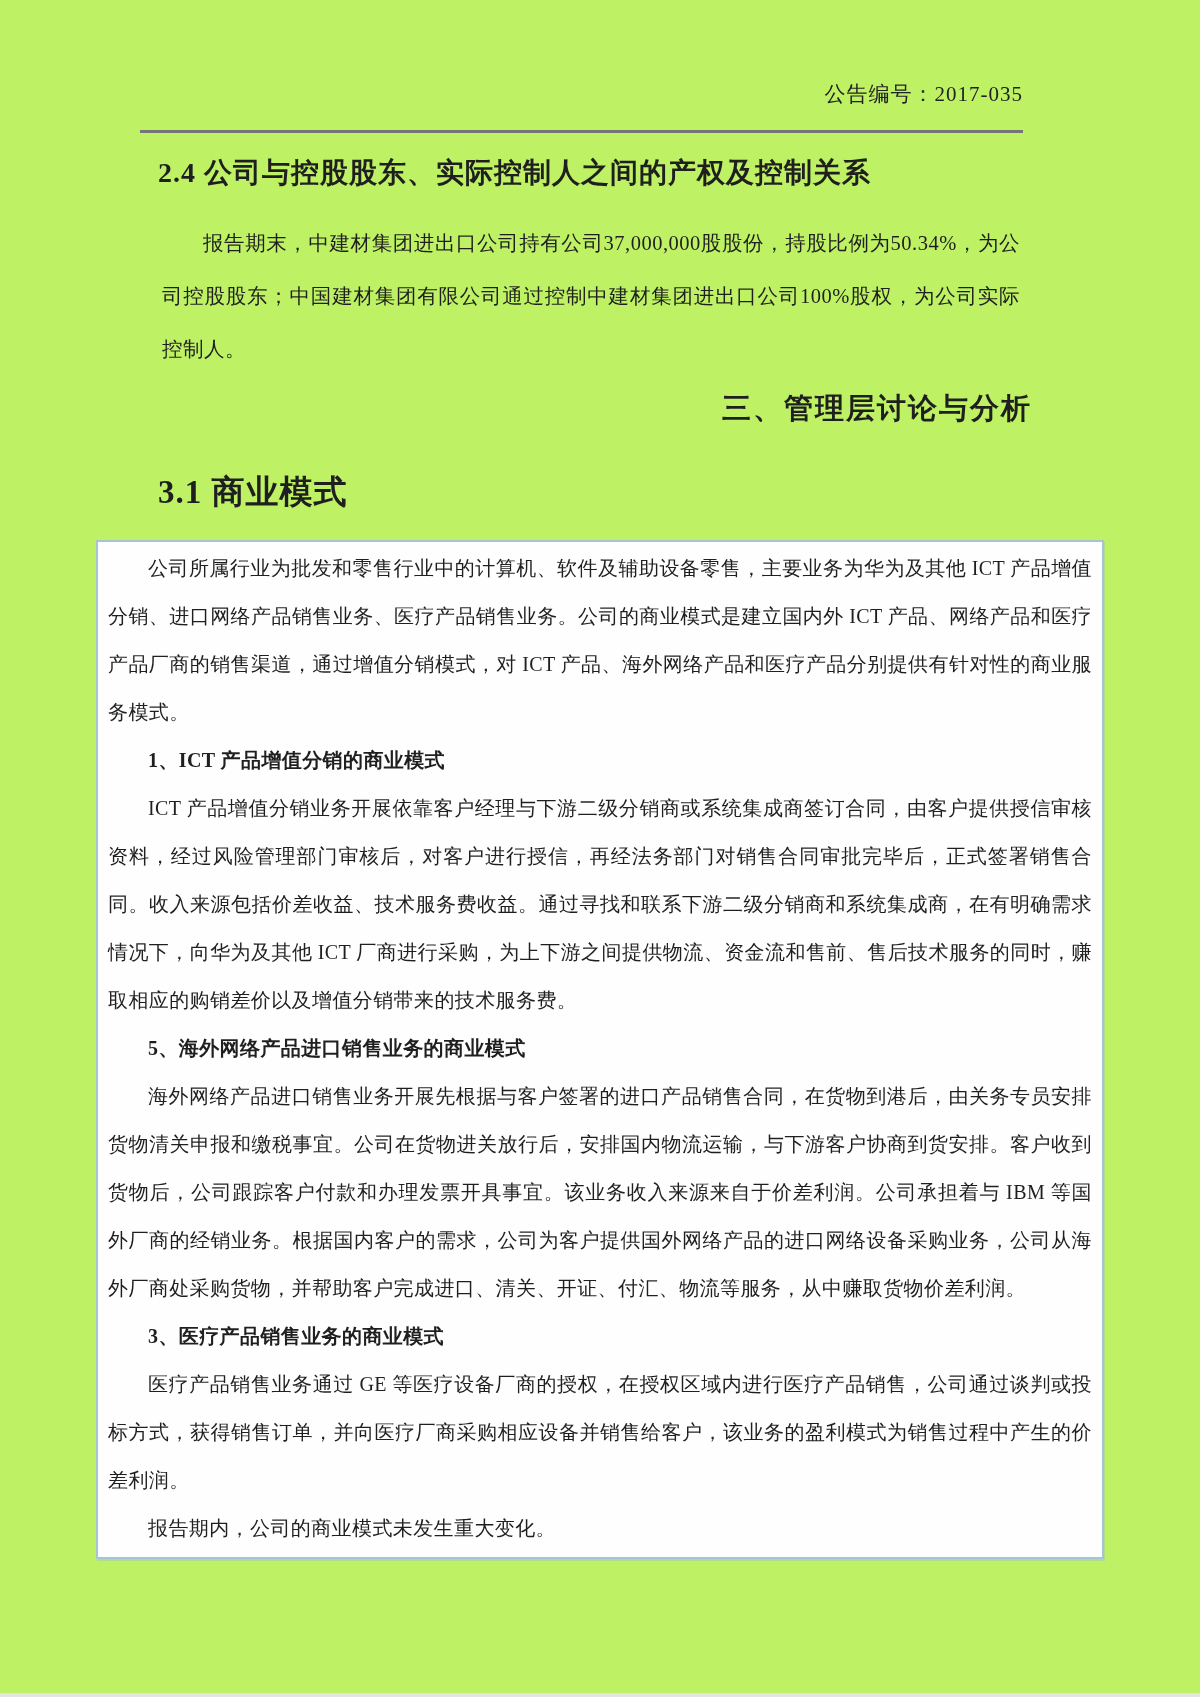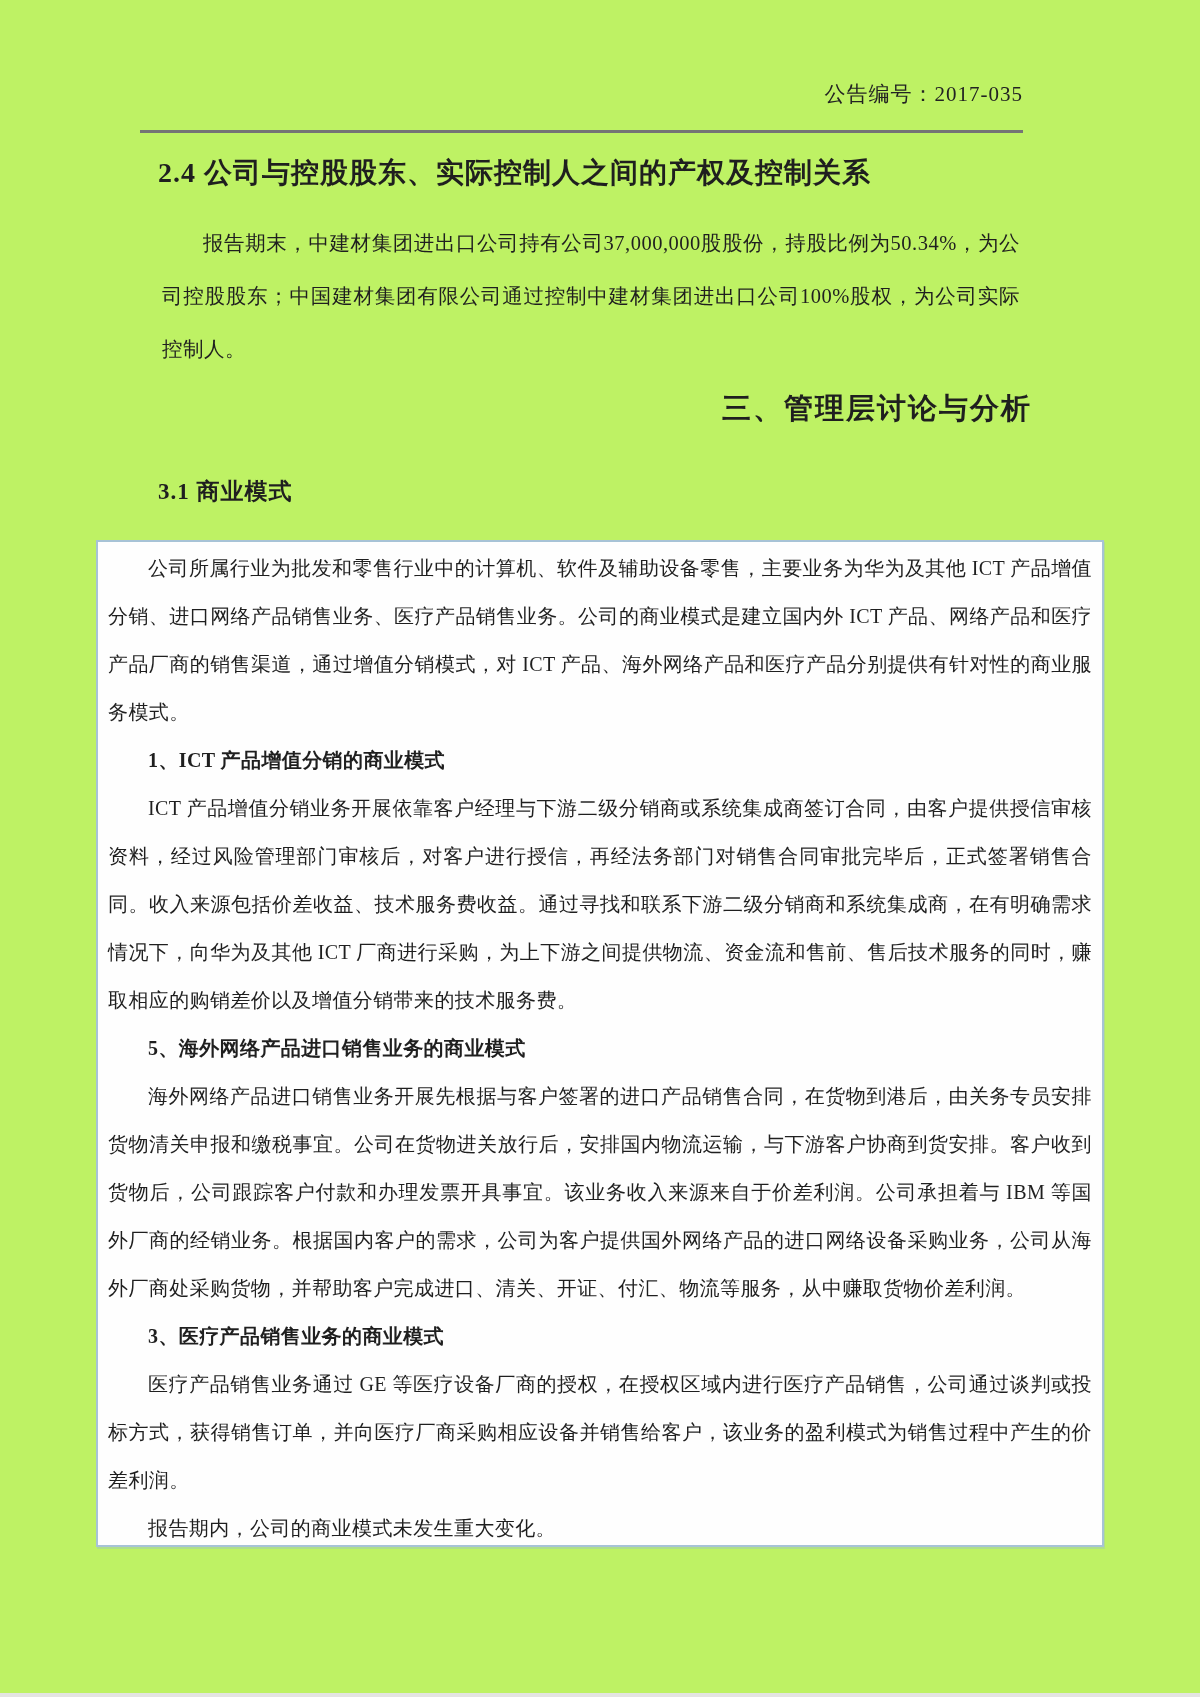--- a/index.html
+++ b/index.html
@@ -56,32 +56,32 @@
     width: 870px;
     font-size: 29px;
     line-height: 40px;
     font-weight: bold;
     letter-spacing: 2px;
     text-align: right;
   }
   .h-3-1 {
     margin: 46px 0 0 158px;
     width: 870px;
-    font-size: 23px;
+    font-size: 33px;
     line-height: 36px;
     font-weight: bold;
     letter-spacing: 1px;
   }
   .model-box {
     margin: 30px 0 0 96px;
     width: 984px;
     height: 1001px;
     border: 2px solid #a7c3d6;
     box-shadow: 1px 2px 0 rgba(150, 185, 210, 0.35);
-    padding: 2px 10px 0 10px;
+    padding: 2px 10px 12px 10px;
     overflow: hidden;
     background: #fefefe;
   }
   .model-box p {
     margin: 0;
     font-size: 20px;
     line-height: 48px;
     text-align: justify;
     text-indent: 2em;
     letter-spacing: 0.4px;

